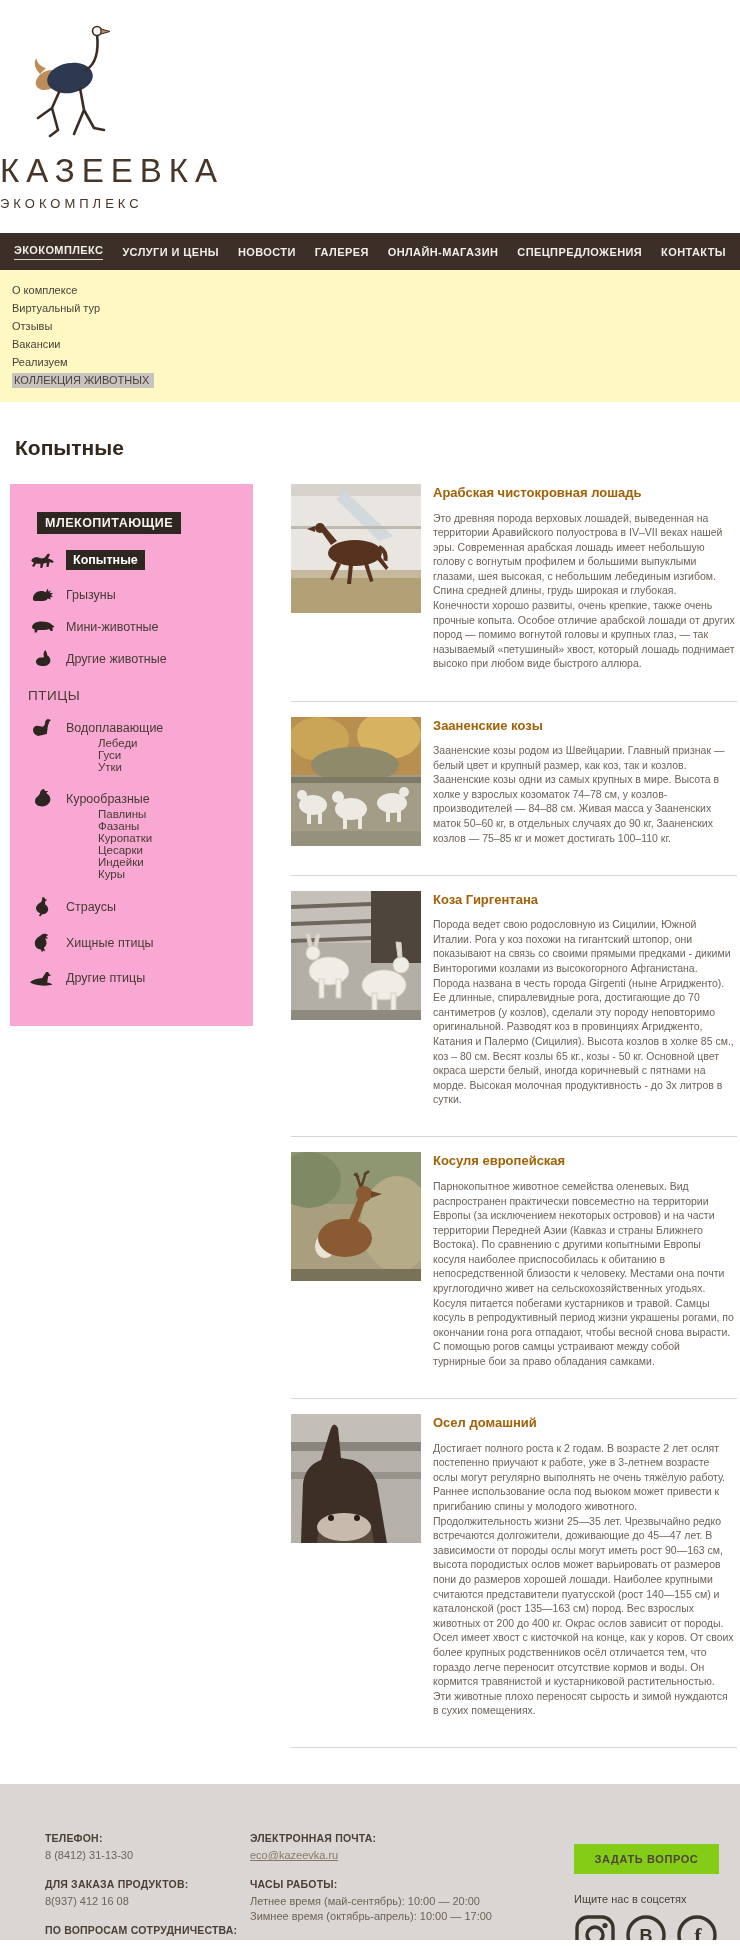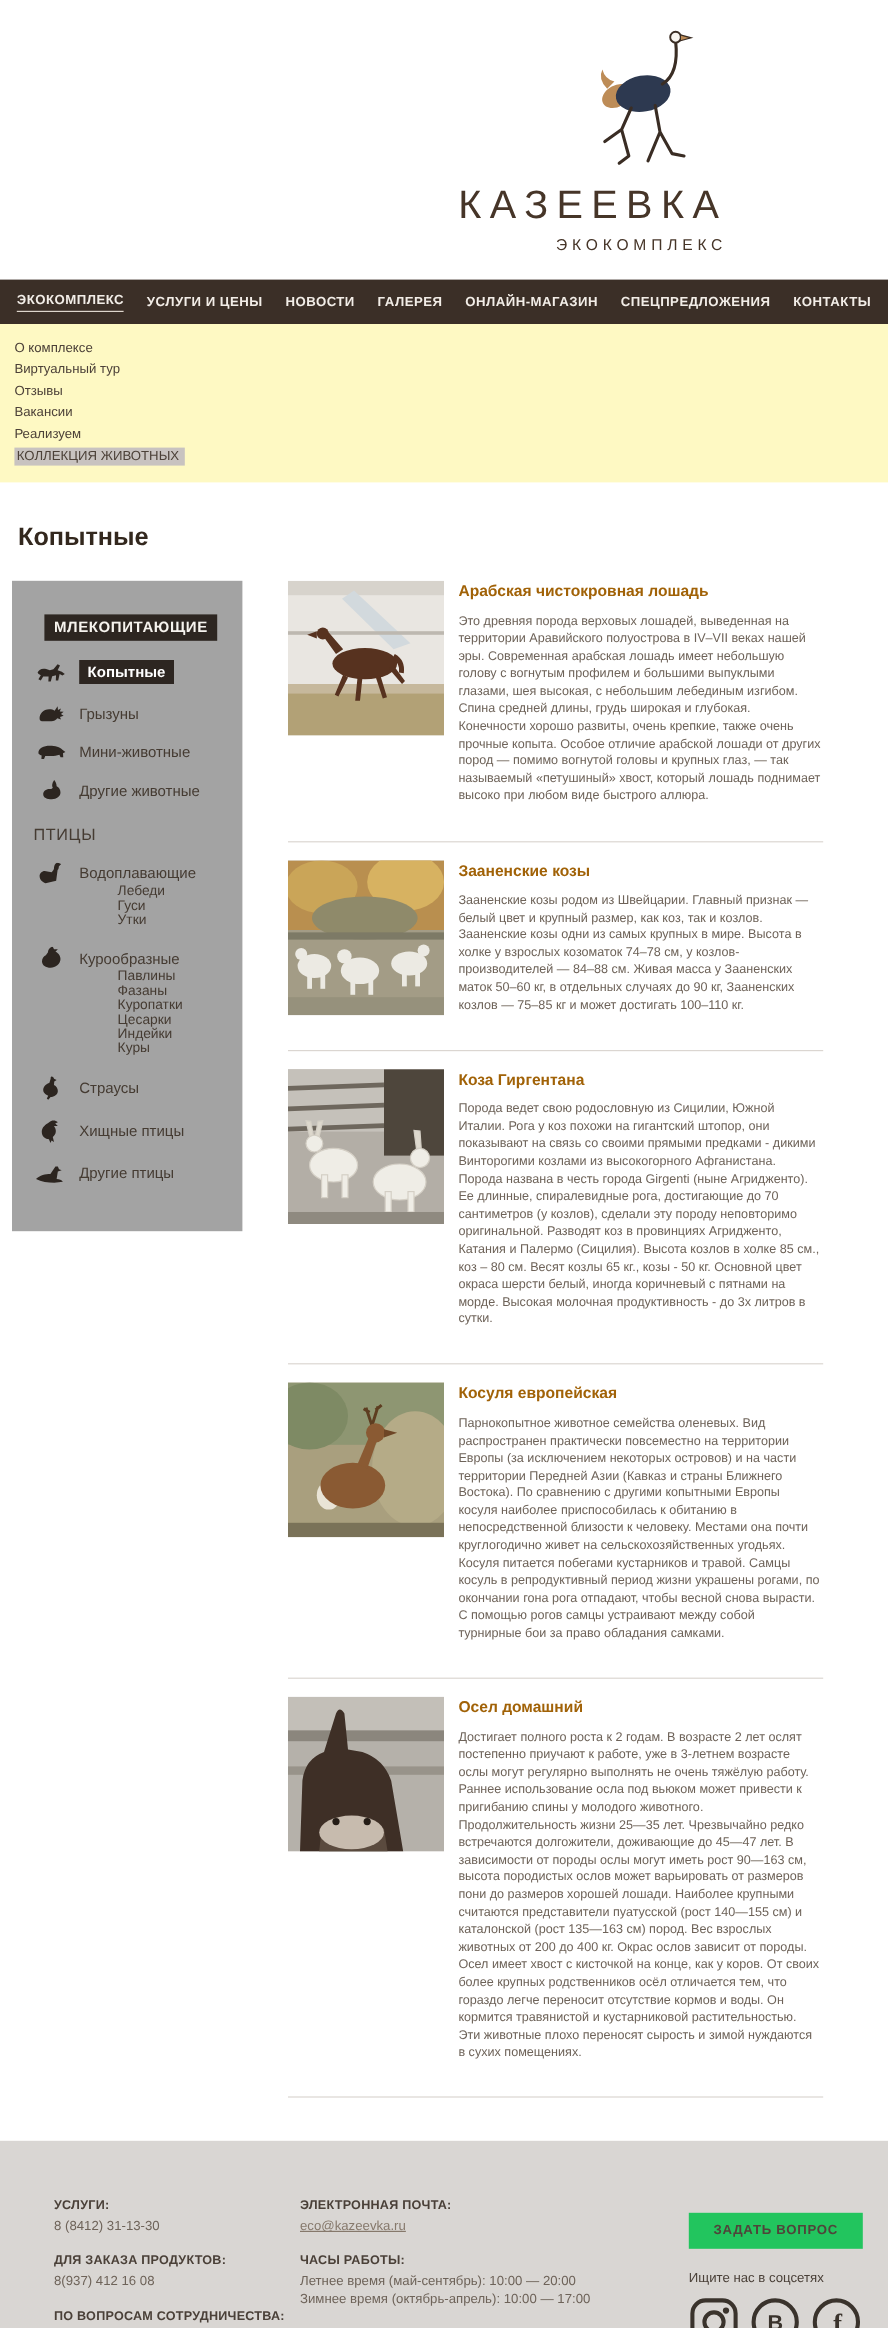--- a/index.html
+++ b/index.html
@@ -1,20 +1,20 @@
 <!DOCTYPE html>
 <html lang="ru"><head>
 <meta charset="utf-8">
 <style>
   html,body{margin:0;padding:0;background:#ffffff;}
   body{width:740px;font-family:"Liberation Sans",sans-serif;color:#463c33;}
   a{text-decoration:none;color:inherit;}
 
   
-  .header{width:590px;padding-top:18px;text-align:right;margin-left:16px;}
+  .header{width:590px;padding-top:18px;text-align:left;}
   .logo-art{height:132px;}
   .logo-title{font-size:33px;letter-spacing:7px;color:#463528;font-weight:400;margin-top:2px;}
   .logo-sub{font-size:13px;letter-spacing:4px;color:#463528;margin-top:6px;}
 
   
   .nav{margin-top:22px;background:#3b2f27;height:37px;display:flex;align-items:center;
        justify-content:space-between;padding:0 14px;}
   .nav-item{color:#f2ede7;font-size:11px;font-weight:bold;letter-spacing:.4px;cursor:pointer;}
   .nav-item.active{border-bottom:1px solid #ded6cc;padding-bottom:3px;}
 
@@ -22,21 +22,21 @@
   .submenu{background:#fef9c3;padding:11px 0 13px;}
   .submenu-item{display:block;font-size:11px;color:#4c4138;padding:3px 12px;cursor:pointer;}
   .submenu-item .hl{background:#c8c3c0;padding:1px 5px 2px 2px;}
 
   
   .page-title{font-size:21px;font-weight:bold;color:#33281e;margin:34px 0 24px 15px;}
 
   
   .layout{display:flex;align-items:flex-start;}
 
-  .sidebar{margin-left:10px;width:192px;background:#a3a3a3;padding:28px 0 40px;flex:none;}
+  .sidebar{margin-left:10px;width:243px;background:#f9a8d4;padding:28px 0 40px;flex:none;}
   .side-header-dark{display:inline-block;background:#2d2621;color:#f6f3ee;font-size:12.5px;
        font-weight:bold;letter-spacing:.5px;padding:4px 8px;margin-left:27px;}
   .side-item{display:flex;align-items:center;margin:16px 0 0 16px;font-size:12.5px;color:#453b32;cursor:pointer;}
   .side-item .ic{width:32px;display:flex;justify-content:center;margin-right:8px;flex:none;}
   .side-item .ic svg{fill:#2c2520;}
   .side-item.active .lbl{background:#2d2621;color:#ffffff;padding:3px 7px;font-weight:bold;}
   .side-section{margin:20px 0 0 18px;font-size:13.5px;color:#453b32;letter-spacing:.5px;}
   .side-sub{margin:0 0 0 88px;font-size:11.5px;color:#453b32;cursor:pointer;}
 
   .content{margin-left:38px;width:446px;}
@@ -51,21 +51,21 @@
   
   .footer{background:#d9d6d3;margin-top:36px;padding-top:22px;position:relative;}
   .footer-title{text-align:center;font-size:12.5px;letter-spacing:1px;color:#4a4038;}
   .footer-grid{display:flex;margin-top:26px;padding-left:45px;}
   .fcol1{width:205px;}
   .fcol2{width:280px;}
   .flabel{font-size:10.5px;font-weight:bold;color:#4a4038;margin-bottom:4px;letter-spacing:.2px;}
   .fval{font-size:11px;color:#6e6359;margin-bottom:15px;line-height:15px;}
   .flink{color:#86796c;text-decoration:underline;cursor:pointer;}
   .fcol3{position:absolute;left:574px;top:60px;width:145px;}
-  .btn{display:block;background:#22c55e;color:#50443a;font-size:11px;font-weight:bold;
+  .btn{display:block;background:#84cc16;color:#50443a;font-size:11px;font-weight:bold;
        letter-spacing:.6px;text-align:center;border:none;cursor:pointer;width:145px;padding:9px 0;}
   .social-title{font-size:11px;color:#4a4038;margin:19px 0 9px;}
   .social{display:flex;gap:9px;}
   .social a{display:block;width:42px;height:42px;cursor:pointer;}
 </style>
 </head>
 <body>
 
 <div class="header">
   <div class="logo-art">
@@ -330,21 +330,21 @@
       </div>
     </section>
 
   </main>
 </div>
 
 <footer class="footer">
 
   <div class="footer-grid">
     <div class="fcol1">
-      <div class="flabel">УСЛУГИ:</div>
+      <div class="flabel">ТЕЛЕФОН:</div>
       <div class="fval">8 (8412) 31-13-30</div>
       <div class="flabel">ДЛЯ ЗАКАЗА ПРОДУКТОВ:</div>
       <div class="fval">8(937) 412 16 08</div>
       <div class="flabel">ПО ВОПРОСАМ СОТРУДНИЧЕСТВА:</div>
 
     </div>
 
     <div class="fcol2">
       <div class="flabel">ЭЛЕКТРОННАЯ ПОЧТА:</div>
       <div class="fval"><a class="flink">eco@kazeevka.ru</a></div>

